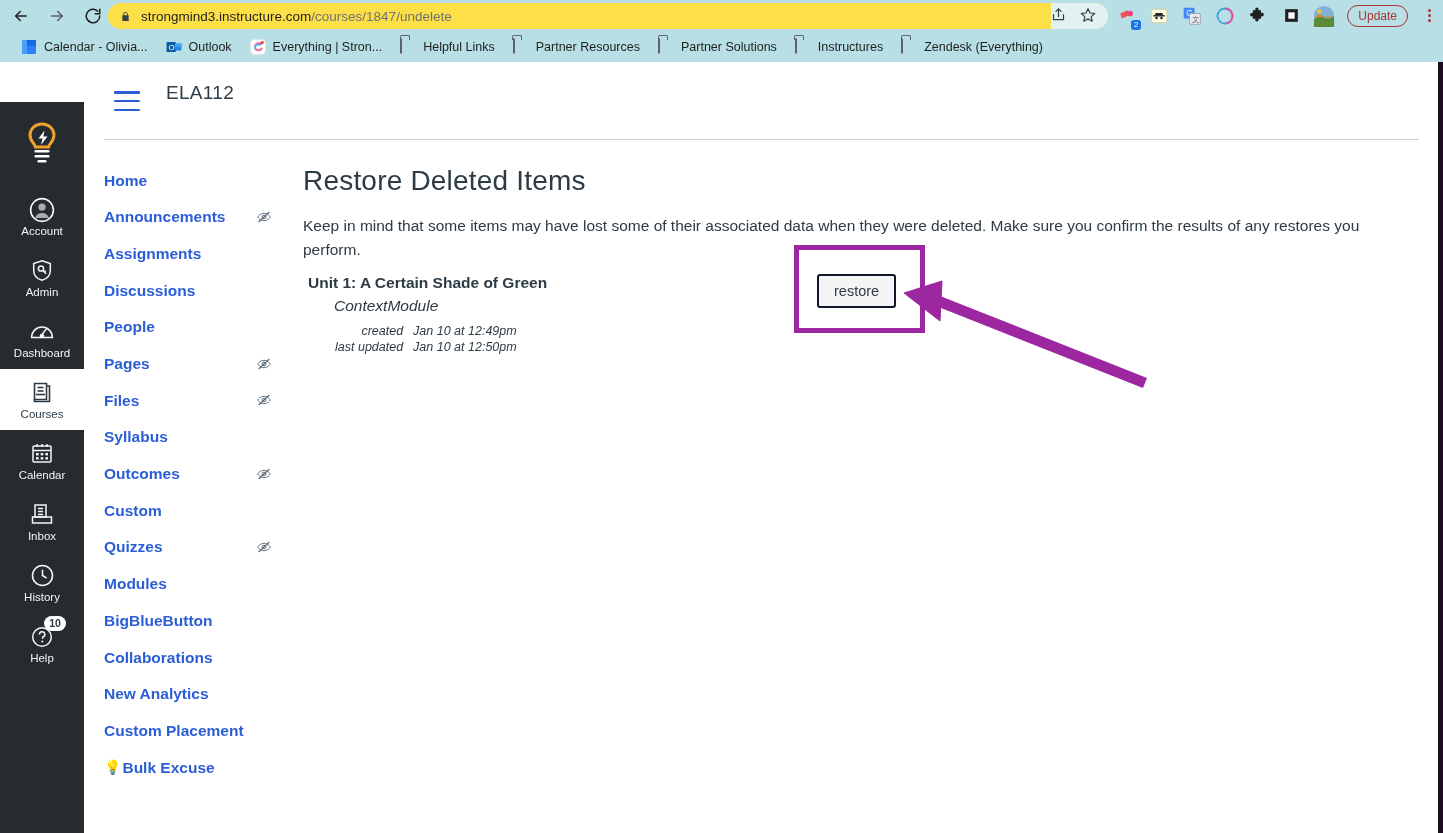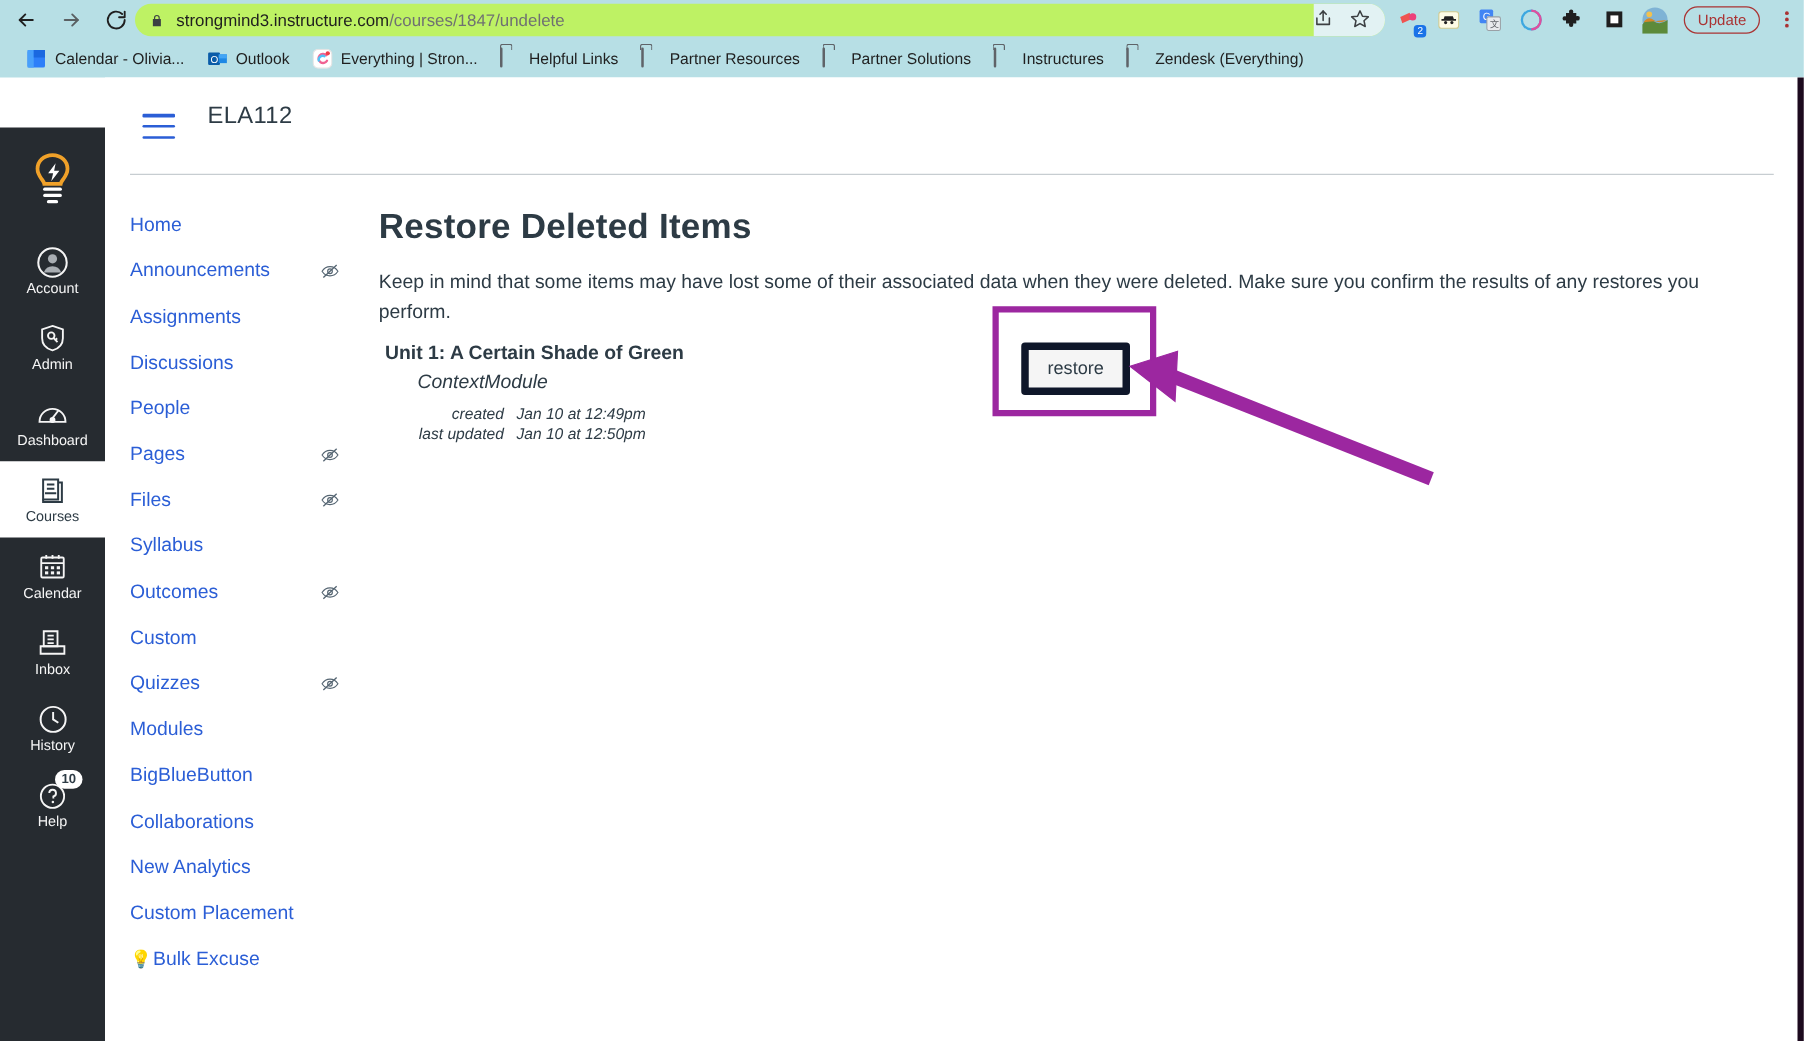--- a/index.html
+++ b/index.html
@@ -21,21 +21,21 @@
   }
   .nav-btn {
     width: 30px; height: 30px; margin-left: 6px;
     display: flex; align-items: center; justify-content: center;
     color: #1f1f1f; font-size: 17px; line-height: 1;
     border-radius: 50%;
   }
   #omnibox {
     position: absolute; left: 108px; top: 3px;
     width: 1000px; height: 26px;
-    background: #bef264; border-radius: 13px;
+    background: #fde047; border-radius: 13px;
     display: flex; align-items: center; padding: 0 12px;
     font-size: 13.5px; color: #1f1f1f;
     overflow: hidden; white-space: nowrap;
   }
   #lock-icon { margin-right: 10px; display: inline-flex; }
   .url-host { color: #1f1f1f; }
   .url-path { color: #6f7172; }
   #omni-actions {
     position: absolute; right: 0; top: 0; height: 26px;
     display: flex; align-items: center; gap: 14px; padding-right: 12px;
@@ -137,51 +137,51 @@
 
   
   #course-nav {
     position: absolute; left: 104px; top: 162px; width: 190px;
   }
   .cn-item {
     position: relative; display: flex; align-items: center;
     height: 36.7px; color: #2b5ed6; font-size: 15.5px;
     text-decoration: none;
   }
-  .cn-item .cn-label { line-height: 1; }
+  .cn-item .cn-label { line-height: 1; font-weight: bold; }
   .hide-eye {
     position: absolute; right: 22px; top: 50%; transform: translateY(-50%);
     width: 16px; height: 16px; color: #556572;
   }
   .bulb-emoji { font-size: 14px; margin-right: 1px; }
 
   
   #content { position: absolute; left: 303px; top: 165px; width: 1090px; }
   #page-title {
-    font-size: 28px; font-weight: 700; color: #2d3b45; letter-spacing: .2px;
+    font-size: 28px; font-weight: 400; color: #2d3b45; letter-spacing: .2px;
   }
   #intro {
     margin-top: 17px; font-size: 15.5px; line-height: 24px;
     color: #2d3b45; width: 1075px;
   }
   #item-block { margin-top: 12px; }
   #item-name { font-size: 15.5px; font-weight: 700; color: #2d3b45; padding-left: 5px; }
   #item-type { font-size: 15.5px; font-style: italic; color: #2d3b45; margin-top: 5px; padding-left: 31px; }
   #meta-table {
     margin-top: 8px; margin-left: 32px;
     font-size: 12.5px; font-style: italic; color: #2d3b45;
     border-collapse: collapse;
   }
   #meta-table td { padding: 1px 0; }
   #meta-table td.k { text-align: right; padding-right: 10px; white-space: nowrap; }
 
   
   #restore-button {
     position: absolute; left: 817px; top: 274px;
-    background: #f5f5f5; border: 6px solid #0f172a; border-radius: 3px;
+    background: #f5f5f5; border: 2px solid #0f172a; border-radius: 3px;
     color: #2d3b45; font-size: 14.5px; padding: 7px 15px;
     font-family: "Liberation Sans", sans-serif;
     cursor: pointer;
   }
 
   
   #annot-rect {
     position: absolute; left: 794px; top: 245px; width: 131px; height: 88px;
     border: 5px solid #9c27a0; pointer-events: none;
   }

